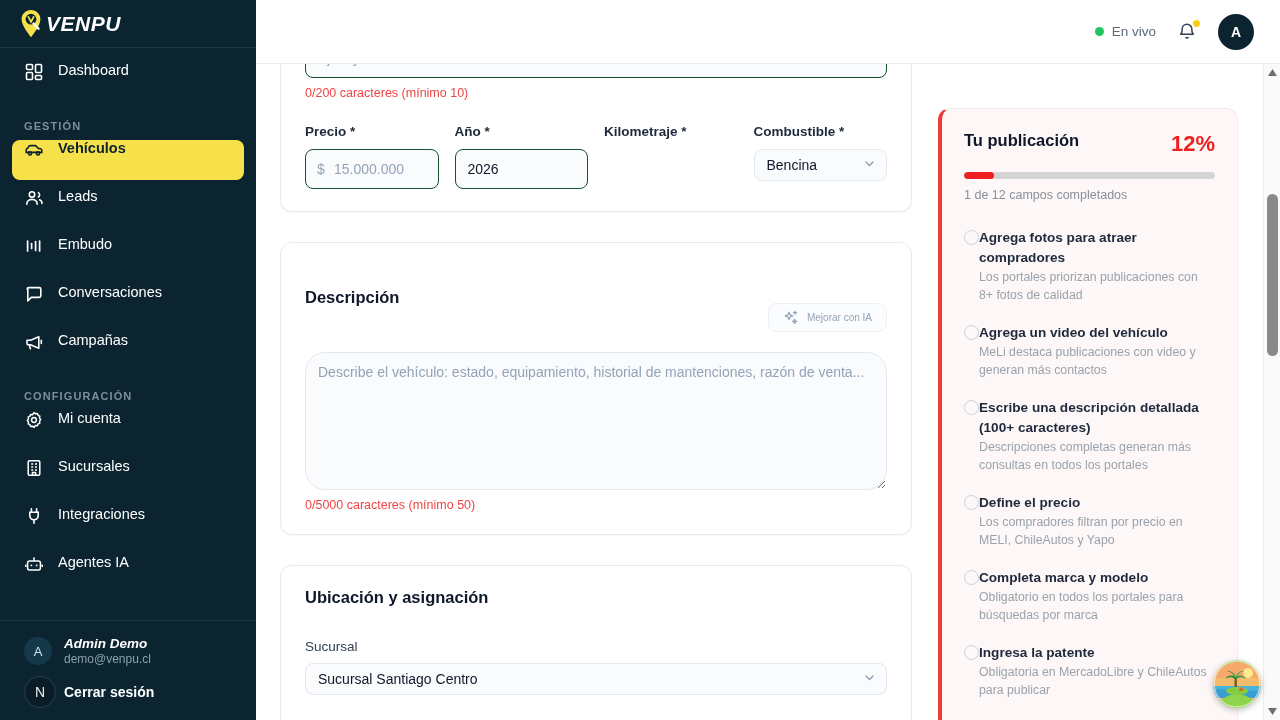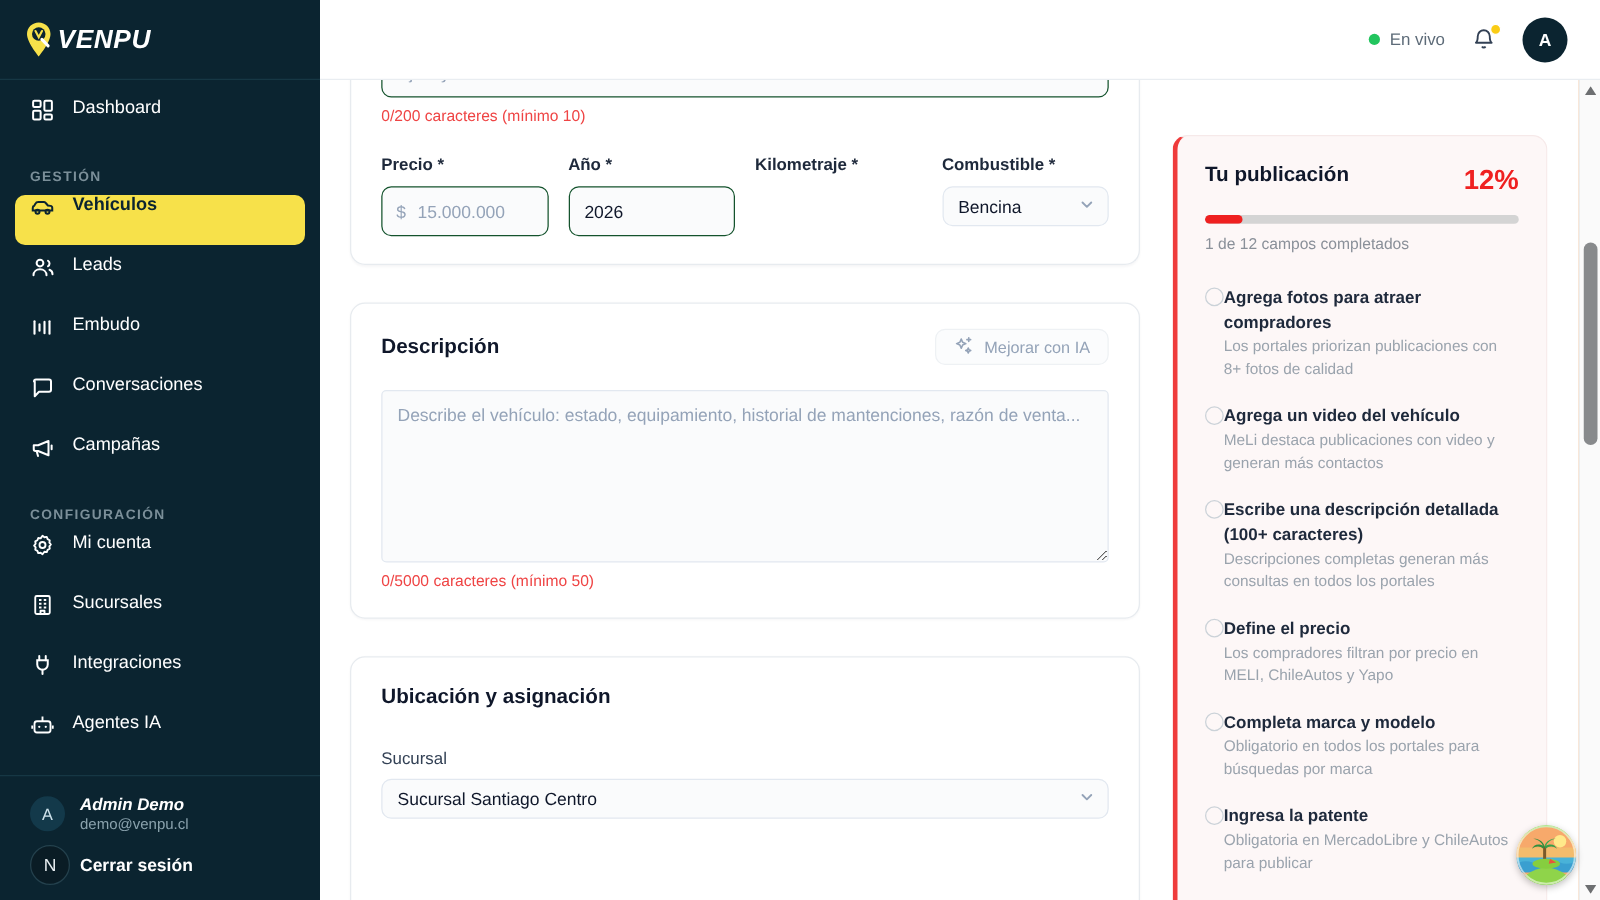--- a/index.html
+++ b/index.html
@@ -13,21 +13,21 @@
   .app { display: flex; width: 1280px; height: 720px; position: relative; }
 
   
   .sidebar {
     width: 256px; height: 720px;
     background: #0b2430;
     display: flex; flex-direction: column;
     flex: 0 0 256px;
   }
   .logo-row {
-    height: 64px; display: flex; align-items: center;
+    height: 48px; display: flex; align-items: center;
     padding: 0 18px; border-bottom: 1px solid #163744;
   }
   .logo-mark { width: 26px; height: 30px; position: relative; flex: 0 0 26px; }
   .logo-text {
     font-size: 21px; font-weight: 800; font-style: italic;
     letter-spacing: .5px; color: #ffffff; margin-left: 2px;
   }
   .nav { padding: 14px 12px 0 12px; flex: 1 1 auto; overflow: hidden; }
   .nav-item {
     display: flex; gap: 14px;
@@ -56,21 +56,21 @@
   .logout-row { display: flex; align-items: center; gap: 8px; padding: 2px 12px; cursor: pointer; }
   .logout-badge {
     width: 32px; height: 32px; border-radius: 50%;
     background: #0a1c25; border: 1px solid #24414d;
     display: flex; align-items: center; justify-content: center;
     color: #e8eef1; font-size: 14px; flex: 0 0 32px;
   }
   .logout-text { font-size: 14px; color: #ffffff; font-weight: 600; }
 
   
-  .main { flex: 1 1 auto; height: 720px; position: relative; background: #f97316; }
+  .main { flex: 1 1 auto; height: 720px; position: relative; background: #22c55e; }
   .topbar {
     height: 64px; background: #ffffff; border-bottom: 1px solid #e9edf1;
     display: flex; align-items: center; justify-content: flex-end;
     padding: 0 26px; gap: 20px;
     position: absolute; top: 0; left: 0; right: 0; z-index: 5;
   }
   .live { display: flex; align-items: center; gap: 8px; font-size: 13.5px; color: #5d6b78; }
   .live-dot { width: 9px; height: 9px; border-radius: 50%; background: #22c55e; }
   .bell-wrap { position: relative; width: 22px; height: 22px; cursor: pointer; }
   .bell-dot {
@@ -137,25 +137,25 @@
 
   .card-head {
     display: flex; align-items: center; justify-content: space-between;
     padding: 20px 24px 0 24px;
   }
   .card-title { font-size: 16.5px; font-weight: 700; color: #0f172a; }
   .ai-btn {
     display: flex; align-items: center; gap: 8px;
     height: 29px; padding: 0 14px; border-radius: 8px;
     border: 1px solid #eef1f4; background: #fbfcfd;
-    font-size: 13px; color: #94a3b8; cursor: pointer;
+    font-size: 10px; color: #94a3b8; cursor: pointer; margin-top: 40px;
   }
   .ta {
     width: 100%; height: 138px; margin-top: 20px;
-    border: 1px solid #e2e8f0; border-radius: 4px; background: #fafbfc;
+    border: 1px solid #e2e8f0; border-radius: 20px; background: #fafbfc;
     padding: 11px 12px; font-size: 14px; color: #0f172a; resize: vertical;
     font-family: "Liberation Sans", sans-serif; outline: none; display: block;
   }
   .ta::placeholder { color: #94a3b8; }
 
   .sec-title { font-size: 16.5px; font-weight: 700; color: #0f172a; }
   .field-label-plain { font-size: 13.5px; color: #334155; margin-bottom: 9px; display: block; }
 
   
   .panel {

